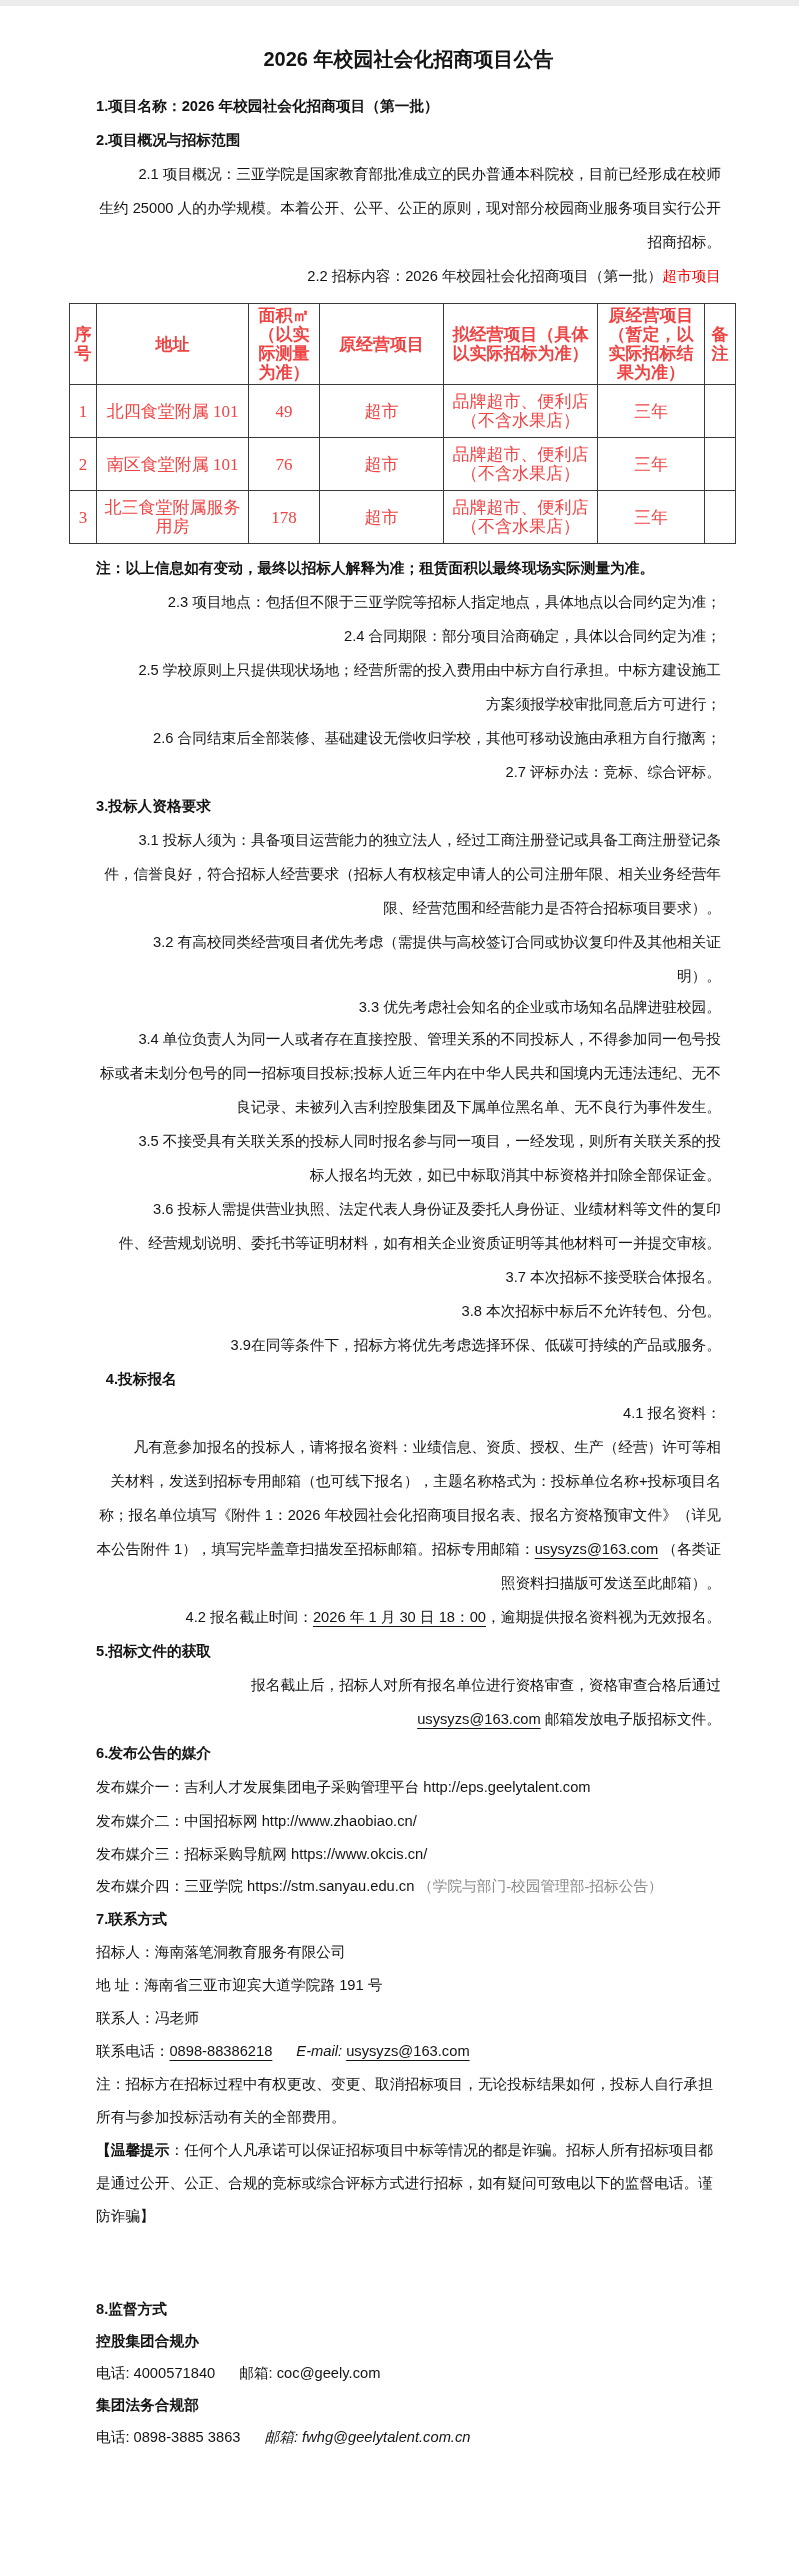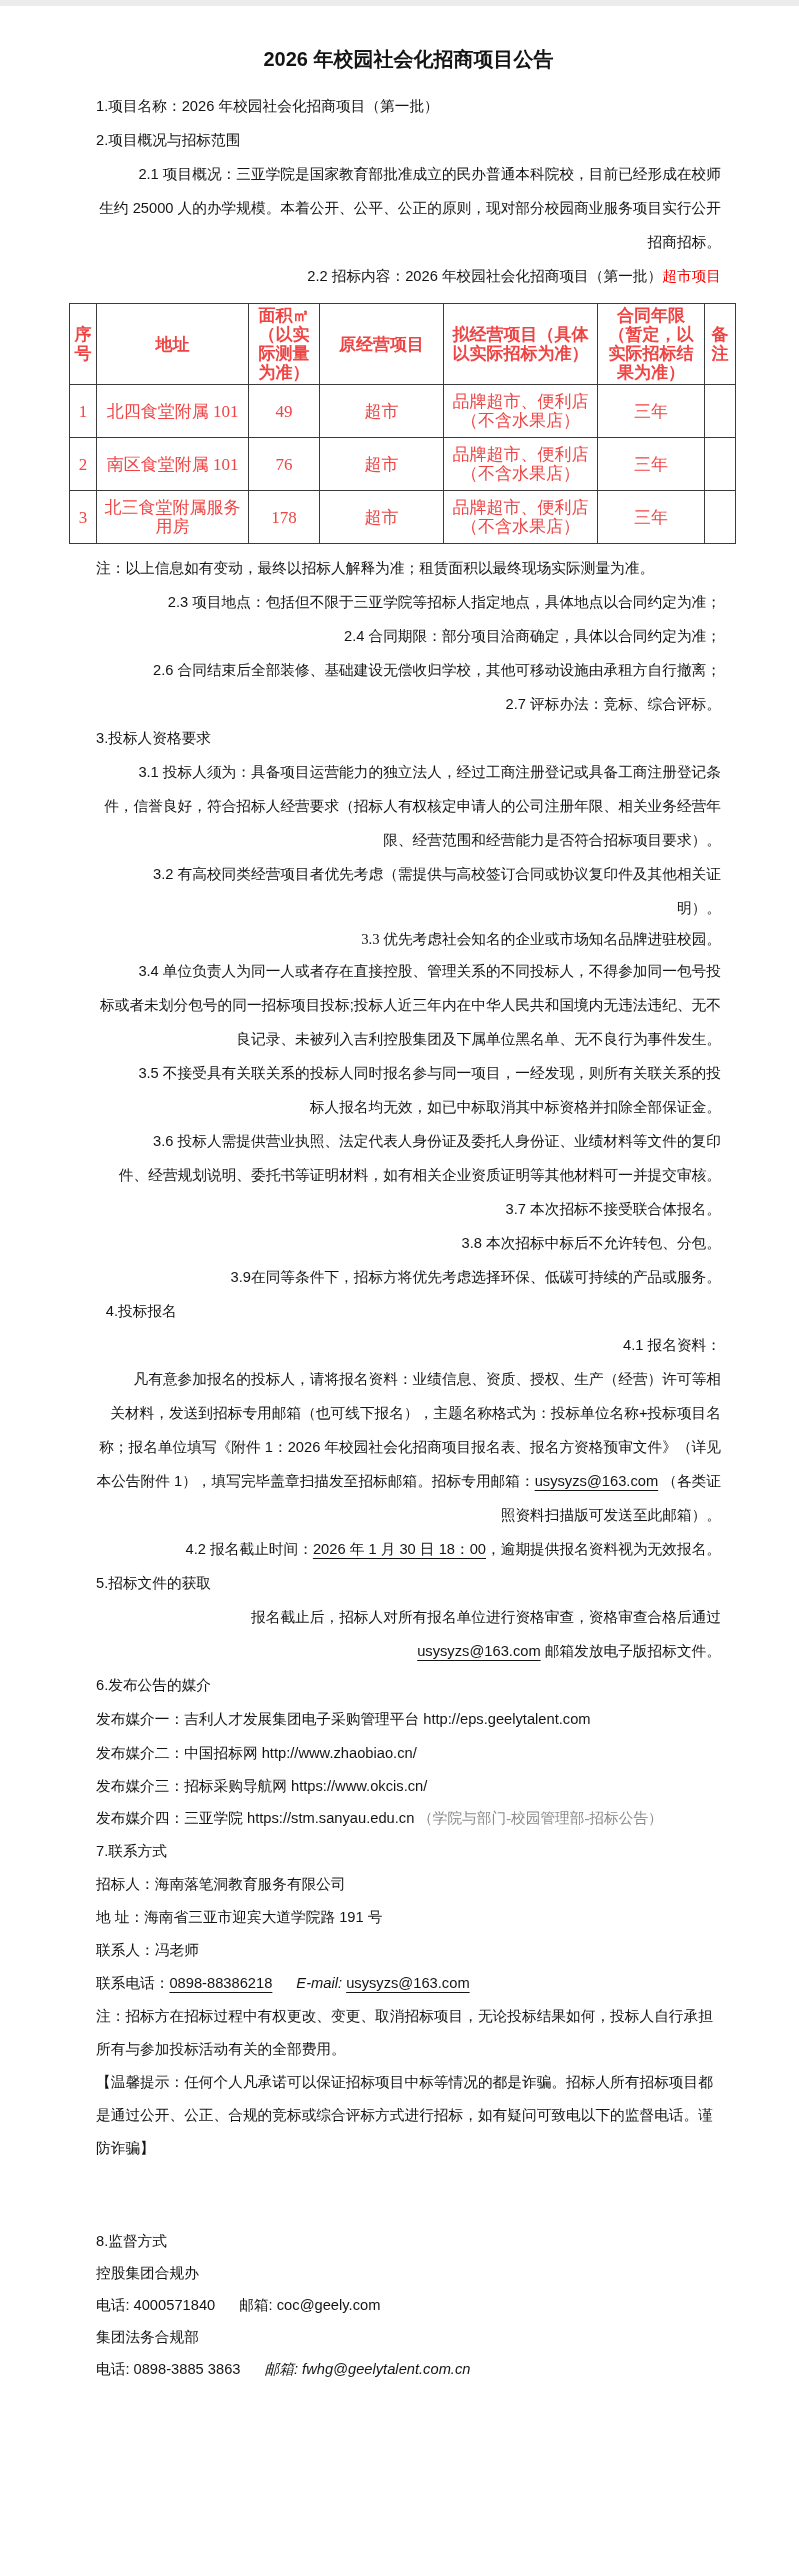--- a/index.html
+++ b/index.html
@@ -1,27 +1,27 @@
 <!DOCTYPE html>
 <html style="font-size:11.2px"><head>
 <meta charset="utf-8">
 <style>
   html,body{margin:0;padding:0;background:#ffffff;}
   body{width:800px;min-height:2576px;font-family:"Liberation Sans",sans-serif;color:#141414;}
   .topbar{height:5.6px;background:#ececec;}
   .doc{padding:21px 79px 19.7px 96px;font-size:14.7px;}
   .title{font-size:20px;font-weight:bold;text-align:center;margin:18px 0 15.4px 0;line-height:29.5px;}
   p{margin:0;line-height:34px;font-size:14.7px;}
-  .b{font-weight:normal;}
+  .b{font-weight:bold;}
   .ind{text-indent:31px;text-align:right;}
   .ind4{padding-left:9.8px;}
   .red{color:#fe0000;margin-top:28px;}
   .u{text-decoration:underline;text-underline-offset:3.5px;}
   .gray{color:#8a8a8a;font-family:"Liberation Serif",serif;margin-top:19px;}
-  .tightline{line-height:29px;font-family:Liberation Serif, serif;}
+  .tightline{line-height:29px;}
   .media-line{line-height:32px;}
   .tail{line-height:33px;}
   .s8line{line-height:32px;}
   .gap-top{margin-top:60px;}
   table{border-collapse:collapse;table-layout:fixed;width:667px;margin:9.8px 0 7px -27px;
         font-family:"Liberation Serif",serif;font-size:17px;color:#ef4444;}
   th,td{border:0.7px solid #3a3a3a;text-align:center;vertical-align:middle;padding:2.1px 4.2px;
         line-height:19px;overflow:hidden;}
   th{font-weight:bold;}
   tr.head-row{height:67px;}
@@ -54,21 +54,21 @@
         <col style="width:107px">
         <col style="width:31px">
     </colgroup>
     <thead>
       <tr class="head-row">
         <th>序号</th>
         <th>地址</th>
         <th>面积㎡（以实际测量为准）</th>
         <th>原经营项目</th>
         <th>拟经营项目（具体以实际招标为准）</th>
-        <th>合同年限（暂定，以实际招标结果为准）</th>
+        <th>原经营项目（暂定，以实际招标结果为准）</th>
         <th>备注</th>
       </tr>
     </thead>
     <tbody>
       <tr class="data-row">
         <td>1</td>
         <td>北四食堂附属 101</td>
         <td>49</td>
         <td>超市</td>
         <td>品牌超市、便利店（不含水果店）</td>
@@ -92,20 +92,21 @@
         <td>品牌超市、便利店（不含水果店）</td>
         <td>三年</td>
         <td></td>
       </tr>
     </tbody>
   </table>
 
   <p class="b">注：以上信息如有变动，最终以招标人解释为准；租赁面积以最终现场实际测量为准。</p>
   <p class="ind">2.3 项目地点：包括但不限于三亚学院等招标人指定地点，具体地点以合同约定为准；</p>
   <p class="ind">2.4 合同期限：部分项目洽商确定，具体以合同约定为准；</p>
+  <p class="ind">2.5 学校原则上只提供现状场地；经营所需的投入费用由中标方自行承担。中标方建设施工方案须报学校审批同意后方可进行；</p>
   <p class="ind">2.6 合同结束后全部装修、基础建设无偿收归学校，其他可移动设施由承租方自行撤离；</p>
   <p class="ind">2.7 评标办法：竞标、综合评标。</p>
 
   <p class="b">3.投标人资格要求</p>
   <p class="ind">3.1 投标人须为：具备项目运营能力的独立法人，经过工商注册登记或具备工商注册登记条件，信誉良好，符合招标人经营要求（招标人有权核定申请人的公司注册年限、相关业务经营年限、经营范围和经营能力是否符合招标项目要求）。</p>
   <p class="ind">3.2 有高校同类经营项目者优先考虑（需提供与高校签订合同或协议复印件及其他相关证明）。</p>
   <p class="ind tightline">3.3 优先考虑社会知名的企业或市场知名品牌进驻校园。</p>
   <p class="ind">3.4 单位负责人为同一人或者存在直接控股、管理关系的不同投标人，不得参加同一包号投标或者未划分包号的同一招标项目投标;投标人近三年内在中华人民共和国境内无违法违纪、无不良记录、未被列入吉利控股集团及下属单位黑名单、无不良行为事件发生。</p>
   <p class="ind">3.5 不接受具有关联关系的投标人同时报名参与同一项目，一经发现，则所有关联关系的投标人报名均无效，如已中标取消其中标资格并扣除全部保证金。</p>
   <p class="ind">3.6 投标人需提供营业执照、法定代表人身份证及委托人身份证、业绩材料等文件的复印件、经营规划说明、委托书等证明材料，如有相关企业资质证明等其他材料可一并提交审核。</p>

